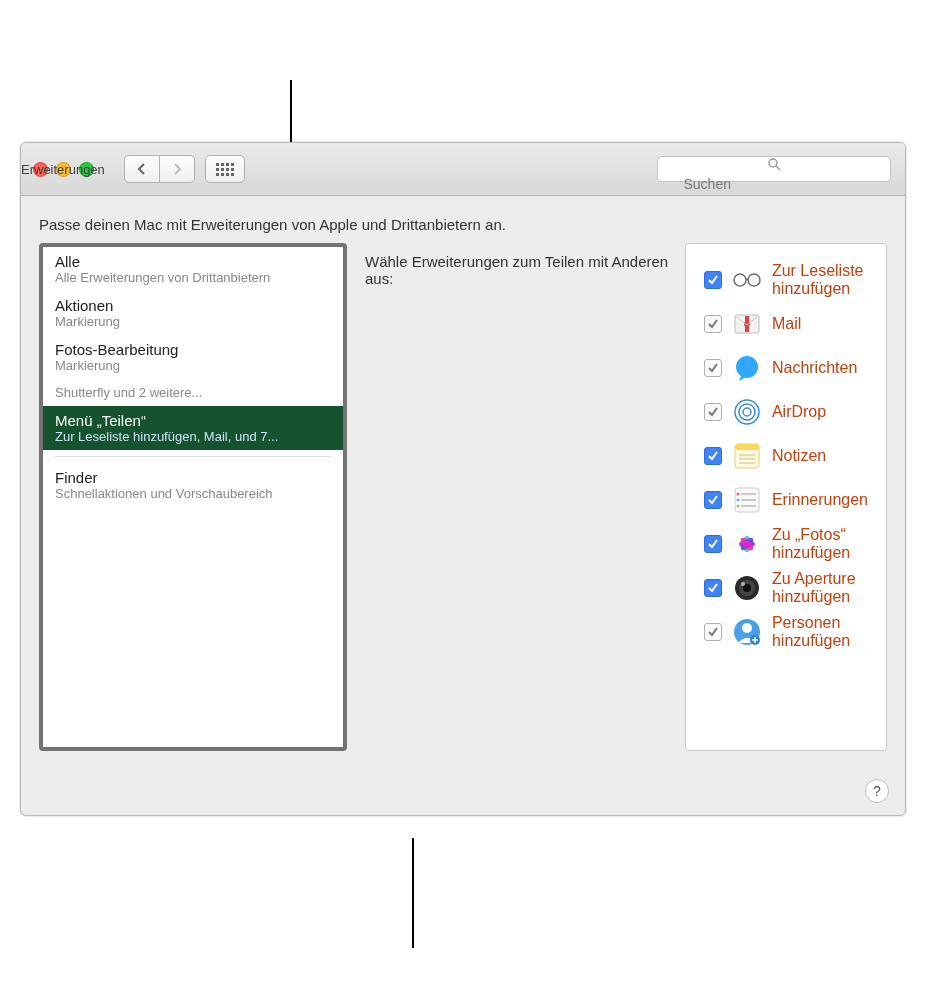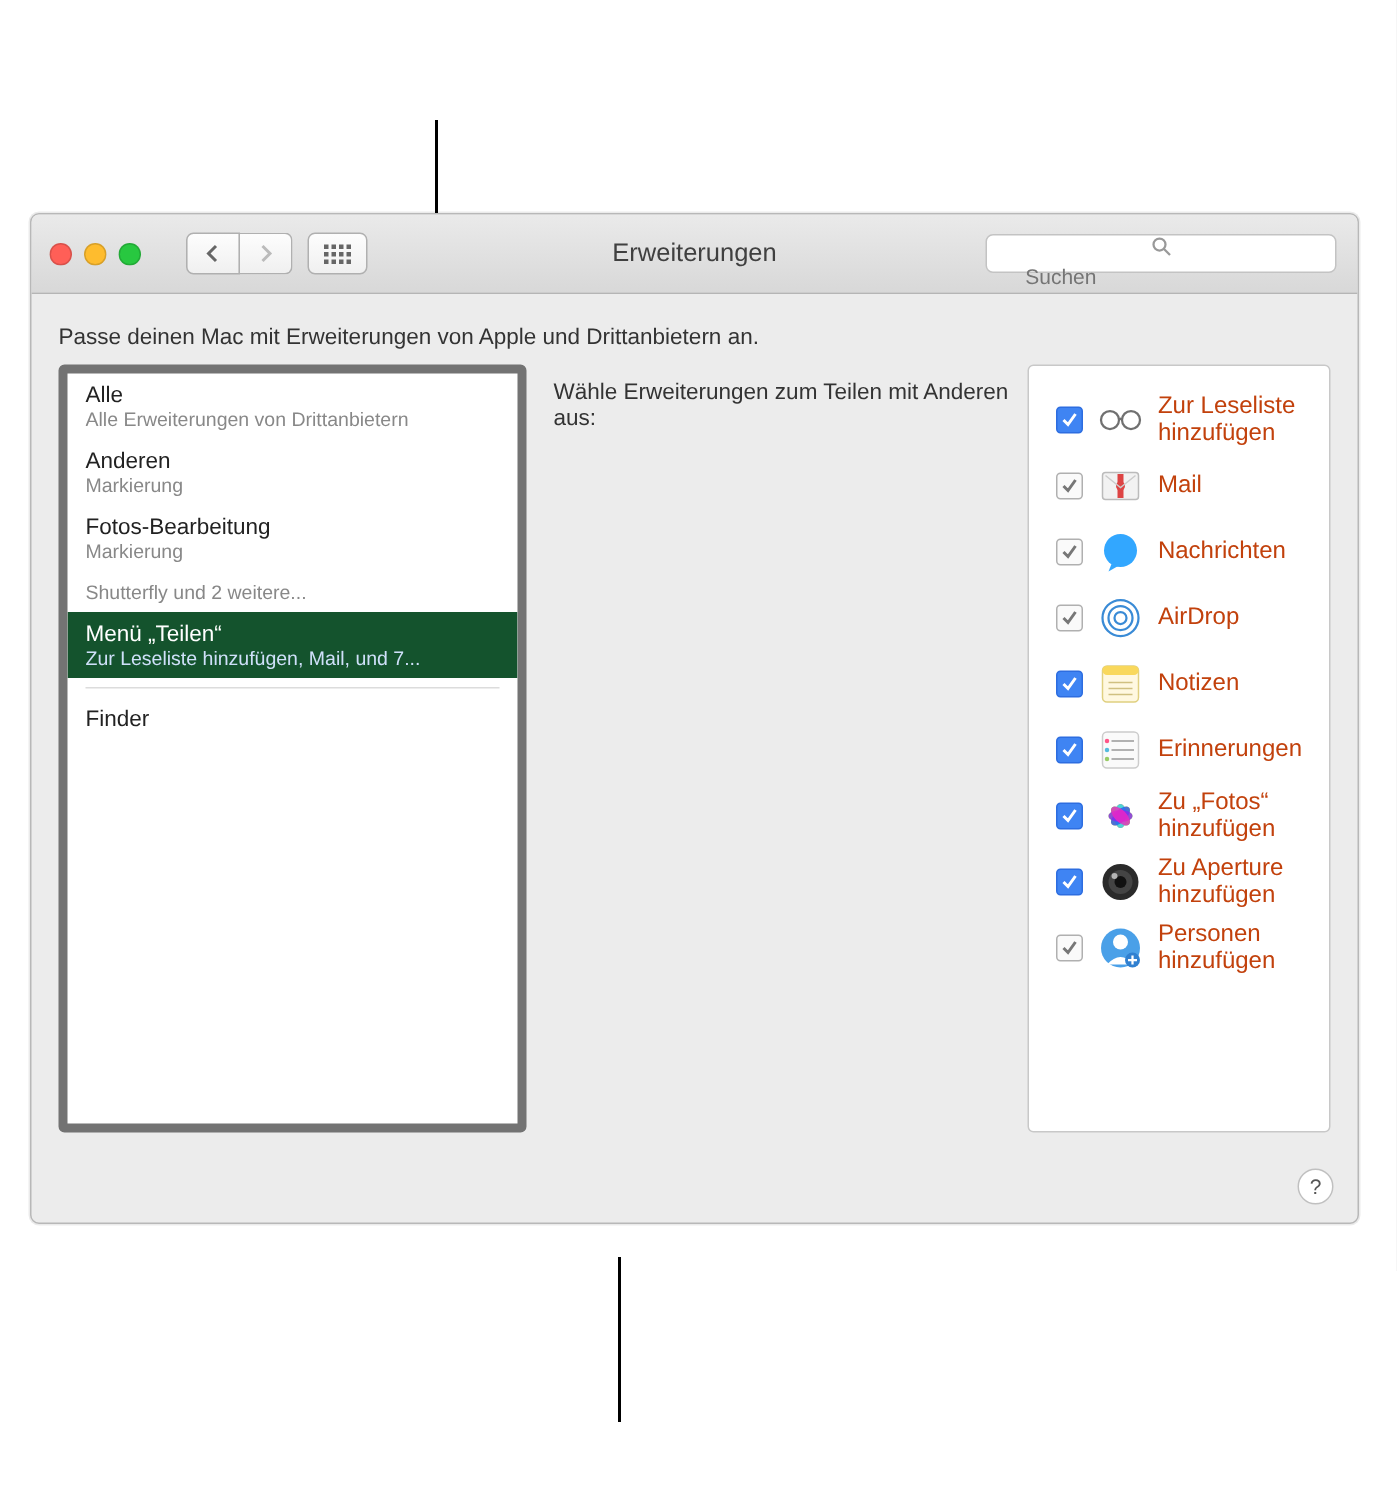--- a/index.html
+++ b/index.html
@@ -66,22 +66,21 @@
   .grid-icon {
     display: grid;
     grid-template-columns: repeat(4, 3px);
     grid-template-rows: repeat(3, 3px);
     gap: 2px;
   }
   .grid-icon span { background:#666; width:3px; height:3px;}
   .win-title {
     position: absolute;
     left: 0; right: 0;
-    text-align: center;
-    font-size: 17px;
+    font-size: 13px;
     color: #404040;
     pointer-events: none;
   }
   .search {
     position: absolute;
     right: 14px;
     width: 220px;
     height: 24px;
     background: #fff;
     border: 1px solid #c3c3c3;
@@ -105,21 +104,21 @@
     color: #333;
   }
   .content {
     display: flex;
     padding: 0 18px 18px 18px;
     gap: 14px;
   }
   .sidebar {
     width: 300px;
     background: #fff;
-    border: 6px solid #737373;
+    border: 4px solid #737373;
     border-radius: 4px;
     height: 500px;
     overflow: hidden;
   }
   .side-item {
     padding: 6px 12px 6px 12px;
   }
   .side-item .label {
     font-size: 15px;
     color: #222;
@@ -258,37 +257,38 @@
   <div class="subtitle">Passe deinen Mac mit Erweiterungen von Apple und Drittanbietern an.</div>
 
   <div class="content">
     <div class="sidebar" id="sidebar">
 
     <div class="side-item">
           <div class="label">Alle</div>
           <div class="desc">Alle Erweiterungen von Drittanbietern</div>
         </div>
         <div class="side-item">
-          <div class="label">Anderen</div>
+          <div class="label">Aktionen</div>
           <div class="desc">Markierung</div>
         </div>
         <div class="side-item">
           <div class="label">Fotos-Bearbeitung</div>
           <div class="desc">Markierung</div>
         </div>
         <div class="side-item">
           <div class="desc">Shutterfly und 2 weitere...</div>
         </div>
         <div class="side-item selected">
           <div class="label">Menü „Teilen“</div>
           <div class="desc">Zur Leseliste hinzufügen, Mail, und 7...</div>
         </div>
         <div class="side-sep"></div>
         <div class="side-item">
           <div class="label">Finder</div>
+          <div class="desc">Schnellaktionen und Vorschaubereich</div>
         </div>
       </div>
 
     <div class="main">
       <div class="main-title">Wähle Erweiterungen zum Teilen mit Anderen aus:</div>
       <div class="ext-list" id="extlist">
 
       <div class="ext-row">
             <div class="chk blue">
               <svg width="12" height="12" viewBox="0 0 12 12">

